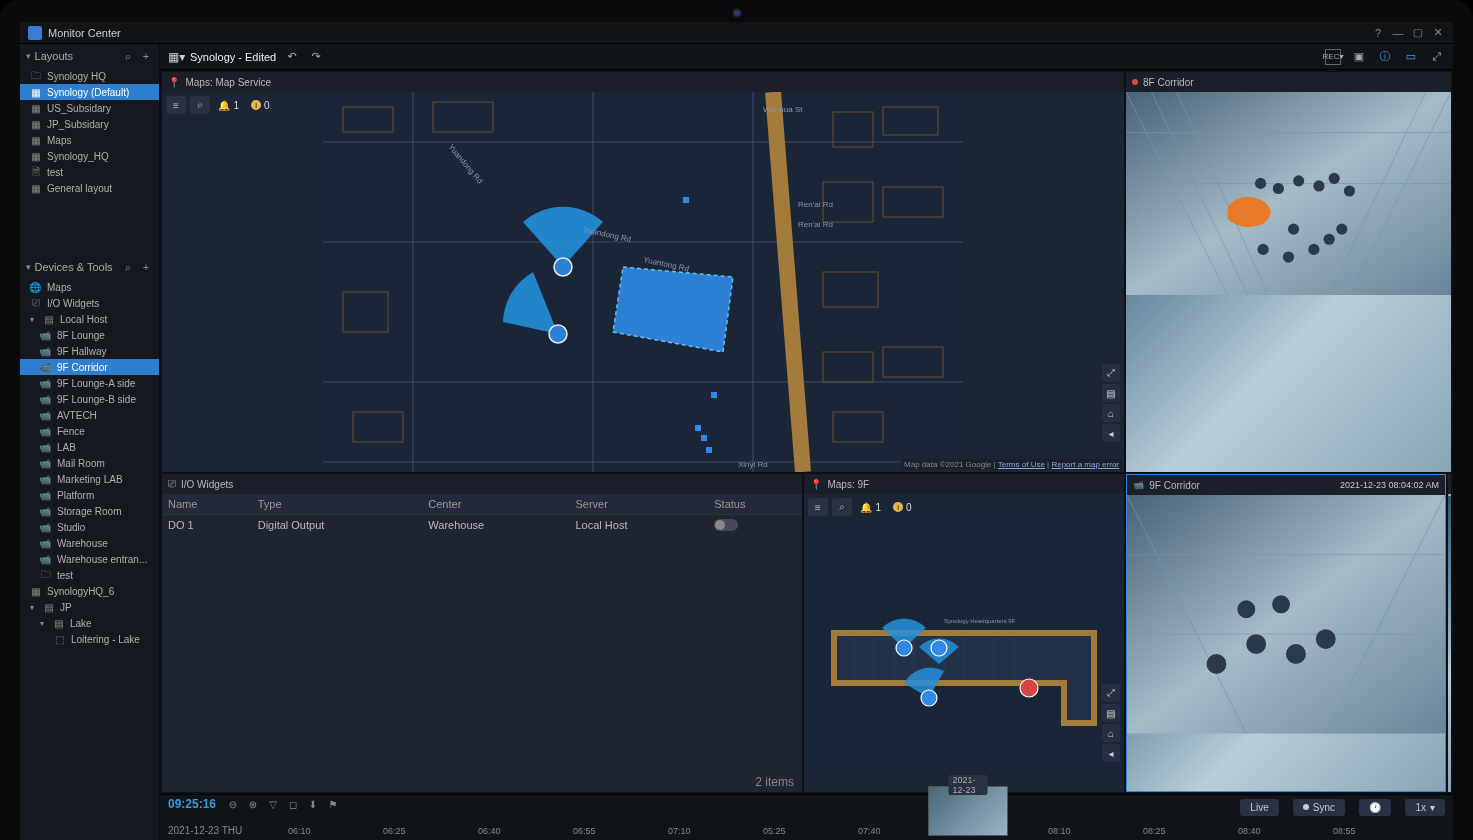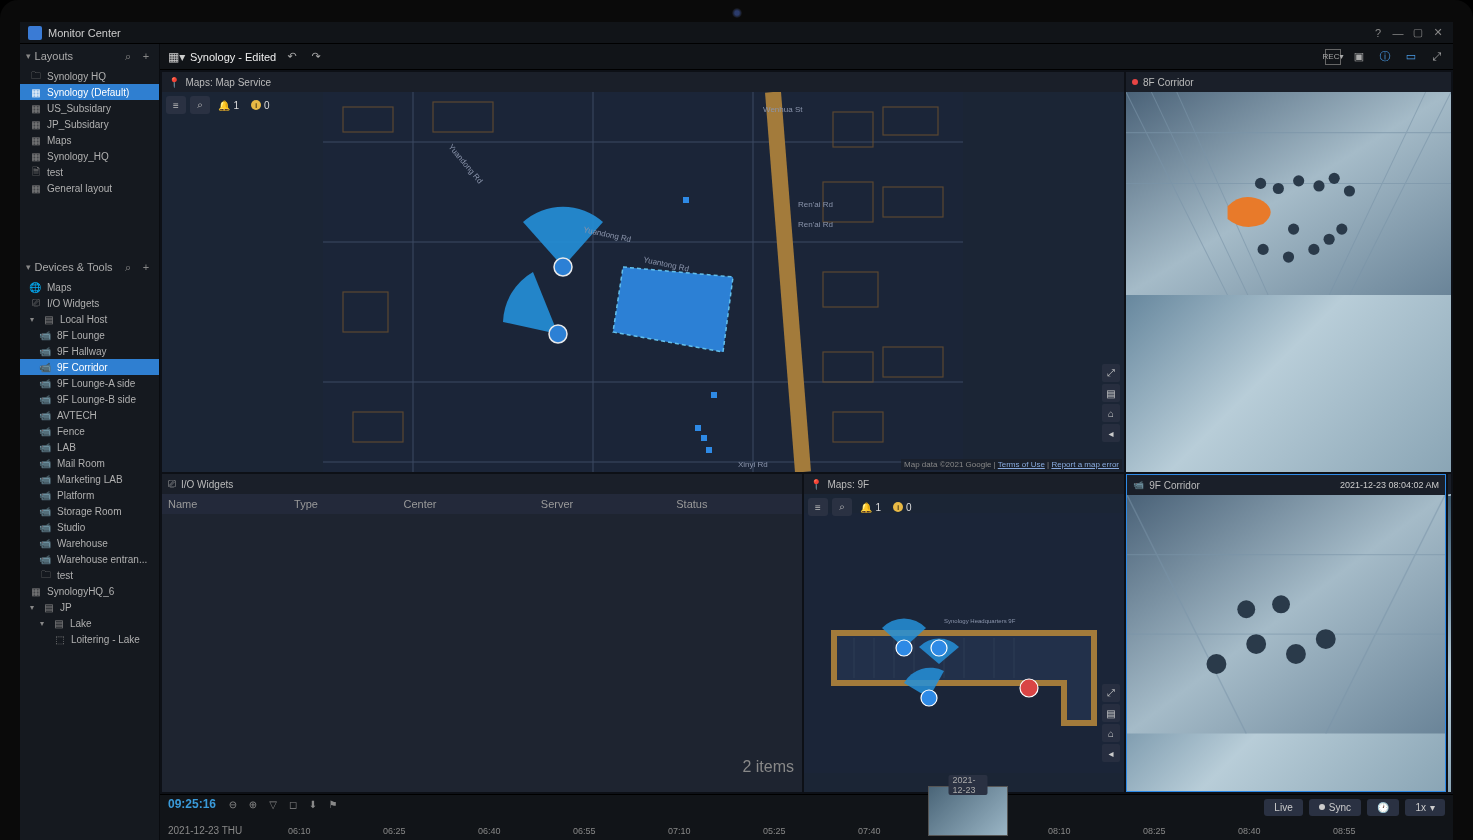--- a/index.html
+++ b/index.html
@@ -48,29 +48,29 @@
 .map-ctrl .mc-btn { width:18px; height:18px; background:#2a3142cc; color:#ccc; font-size:10px; display:flex; align-items:center; justify-content:center; cursor:pointer; border-radius:2px; }
 .map-attrib { position:absolute; right:2px; bottom:2px; font-size:8px; color:#888; background:#1a1f29cc; padding:1px 3px; }
 .map-attrib a { color:#88aadd; text-decoration:underline; }
 .cam-view { width:100%; height:100%; background:linear-gradient(135deg,#3a5568 0%,#6a8aa0 30%,#b8cdd8 60%,#8aa5b5 100%); position:relative; }
 .cam-scene { position:absolute; inset:0; }
 .io-table { width:100%; font-size:11px; color:#bbb; border-collapse:collapse; }
 .io-table th { text-align:left; padding:4px 6px; background:#23293a; font-weight:normal; color:#999; height:18px; }
 .io-table td { padding:4px 6px; border-top:1px solid #2a3040; height:18px; }
 .toggle { width:24px; height:12px; background:#444a5a; border-radius:6px; position:relative; }
 .toggle::after { content:''; position:absolute; left:1px; top:1px; width:10px; height:10px; background:#888; border-radius:50%; }
-.footer-count { position:absolute; bottom:16px; right:8px; font-size:16px; color:#888; }
+.footer-count { position:absolute; bottom:3px; right:8px; font-size:12px; color:#888; }
 .cam9f .timestamp { margin-left:auto; color:#ccc; font-size:9px; }
 .selected-panel { border:1px solid #2e8ae6; }
 .timeline-bar { height:46px; background:#111418; border-top:1px solid #000; display:flex; flex-direction:column; padding:2px 8px; position:relative; }
 .timeline-top { display:flex; gap:10px; height:20px; }
 .timeline-top .ts { color:#3a9ad9; font-weight:bold; font-size:12px; }
 .timeline-top .ctrls { display:flex; gap:6px; }
 .timeline-top .ctrls .tc { width:14px; height:14px; color:#888; font-size:10px; cursor:pointer; display:flex; align-items:center; justify-content:center; }
-.timeline-top .right-ctrls { margin-left:auto; display:flex; gap:6px; align-items:center; }
+.timeline-top .right-ctrls { margin-left:auto; display:flex; gap:14px; align-items:center; }
 .tl-btn { background:#2a3142; color:#ccc; font-size:10px; padding:3px 10px; border-radius:3px; cursor:pointer; display:flex; align-items:center; gap:4px;}
 .tl-btn .dot { width:6px;height:6px;background:#ccc;border-radius:50%; }
 .timeline-bottom { flex:1; display:flex; align-items:flex-end; position:relative; }
 .timeline-bottom .date { color:#888; font-size:10px; position:absolute; left:0; bottom:2px;}
 .tick { position:absolute; bottom:2px; font-size:9px; color:#888; }
 .thumb { position:absolute; bottom:2px; width:80px; height:50px; background:linear-gradient(135deg,#4a6578,#9ab5c5); border:1px solid #555; }
 .thumb-label { position:absolute; top:-12px; left:50%; transform:translateX(-50%); font-size:9px; color:#aaa; background:#2a3142; padding:0 4px; border-radius:2px;}
 .sidebar-lower .tree-item { height:16px; }
 .svg-people circle { fill:#2a3a4a; }
 .orange-couch { fill:#e87a2a; }
@@ -386,20 +386,29 @@
                 <thead>
                     <tr id="io-head">
                       <th>Name</th>
                       <th>Type</th>
                       <th>Center</th>
                       <th>Server</th>
                       <th>Status</th>
                     </tr>
                   </thead>
                 <tbody id="io-body">
+                    <tr>
+                      <td>DO 1</td>
+                      <td>Digital Output</td>
+                      <td>Warehouse</td>
+                      <td>Local Host</td>
+                      <td>
+                        <div class="toggle"></div>
+                      </td>
+                    </tr>
                   </tbody>
               </table>
               <div class="footer-count">2 items</div>
             </div>
           </div>
 
           <div class="panel" style="grid-column:2; grid-row:2;">
             <div class="panel-tab">
               <span class="pin">📍</span>
               <span>Maps: 9F</span>

